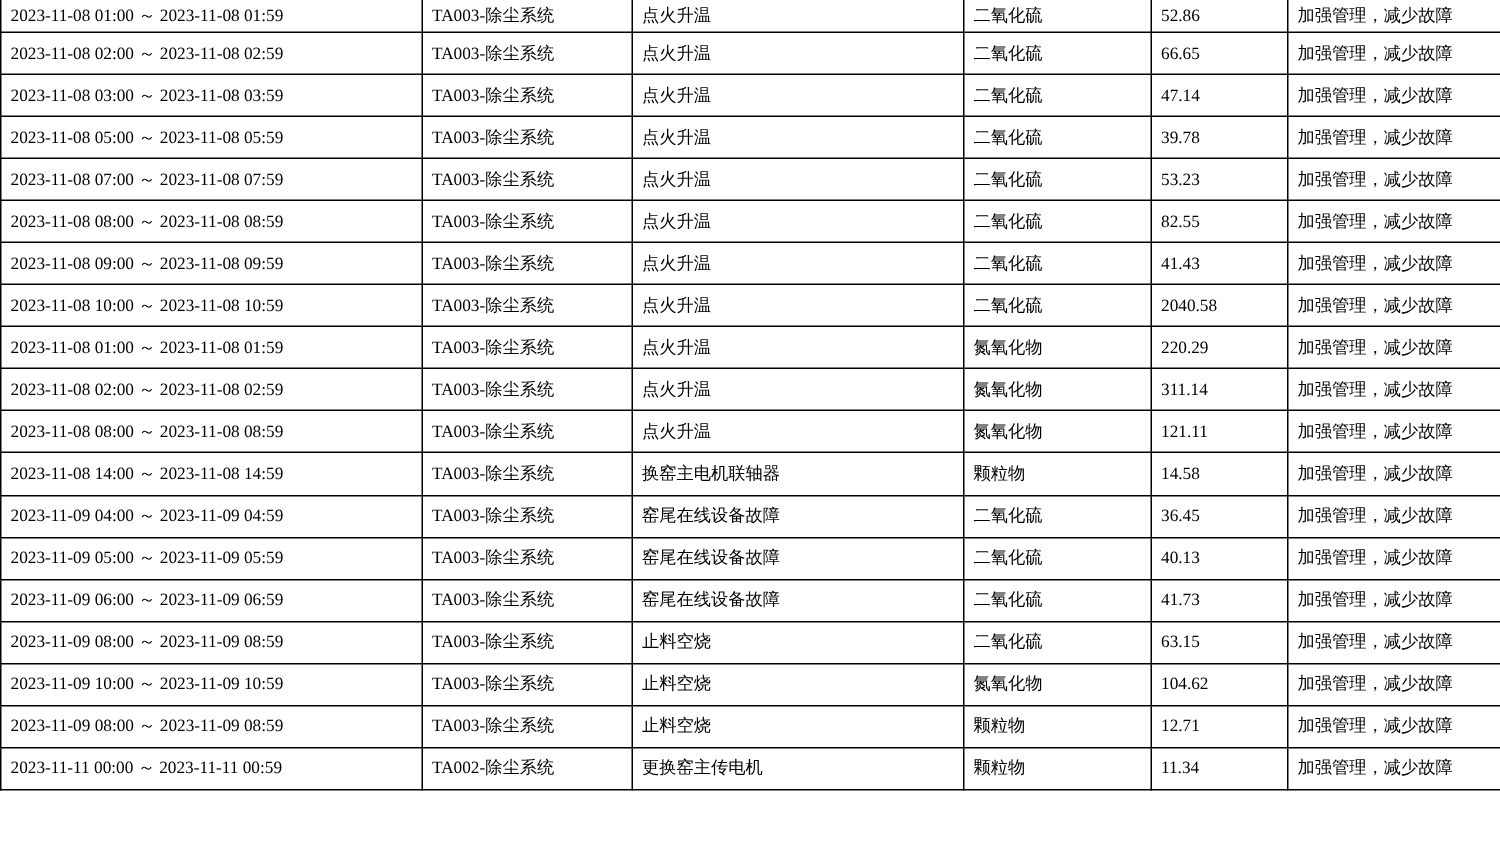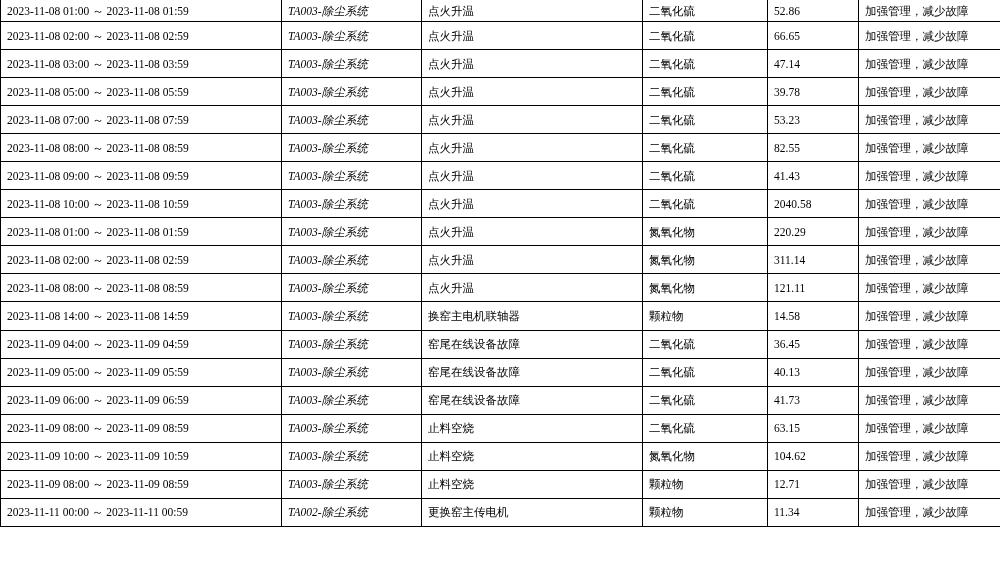--- a/index.html
+++ b/index.html
@@ -41,21 +41,21 @@
   }
   
   col.c-period { width: 281px; }
   col.c-system { width: 140px; }
   col.c-cause  { width: 221px; }
   col.c-poll   { width: 125px; }
   col.c-value  { width: 91px; }
   col.c-measure{ width: 142px; }
 
   td.period  { letter-spacing: 0px; font-size: 11.5px; }
-  td.system  { font-size: 11.5px; font-style: italic; }
+  td.system  { font-size: 11.5px; }
   td.cause   { font-size: 11.5px; margin-left: 37px; }
   td.poll    { font-size: 11.5px; margin-left: 40px; }
   td.value   { font-size: 11.5px; }
   td.measure { font-size: 11.5px; margin-top: 48px; }
   
   tr.first td { height: 21px; border-top: none; }
 </style>
 </head>
 <body>
 

